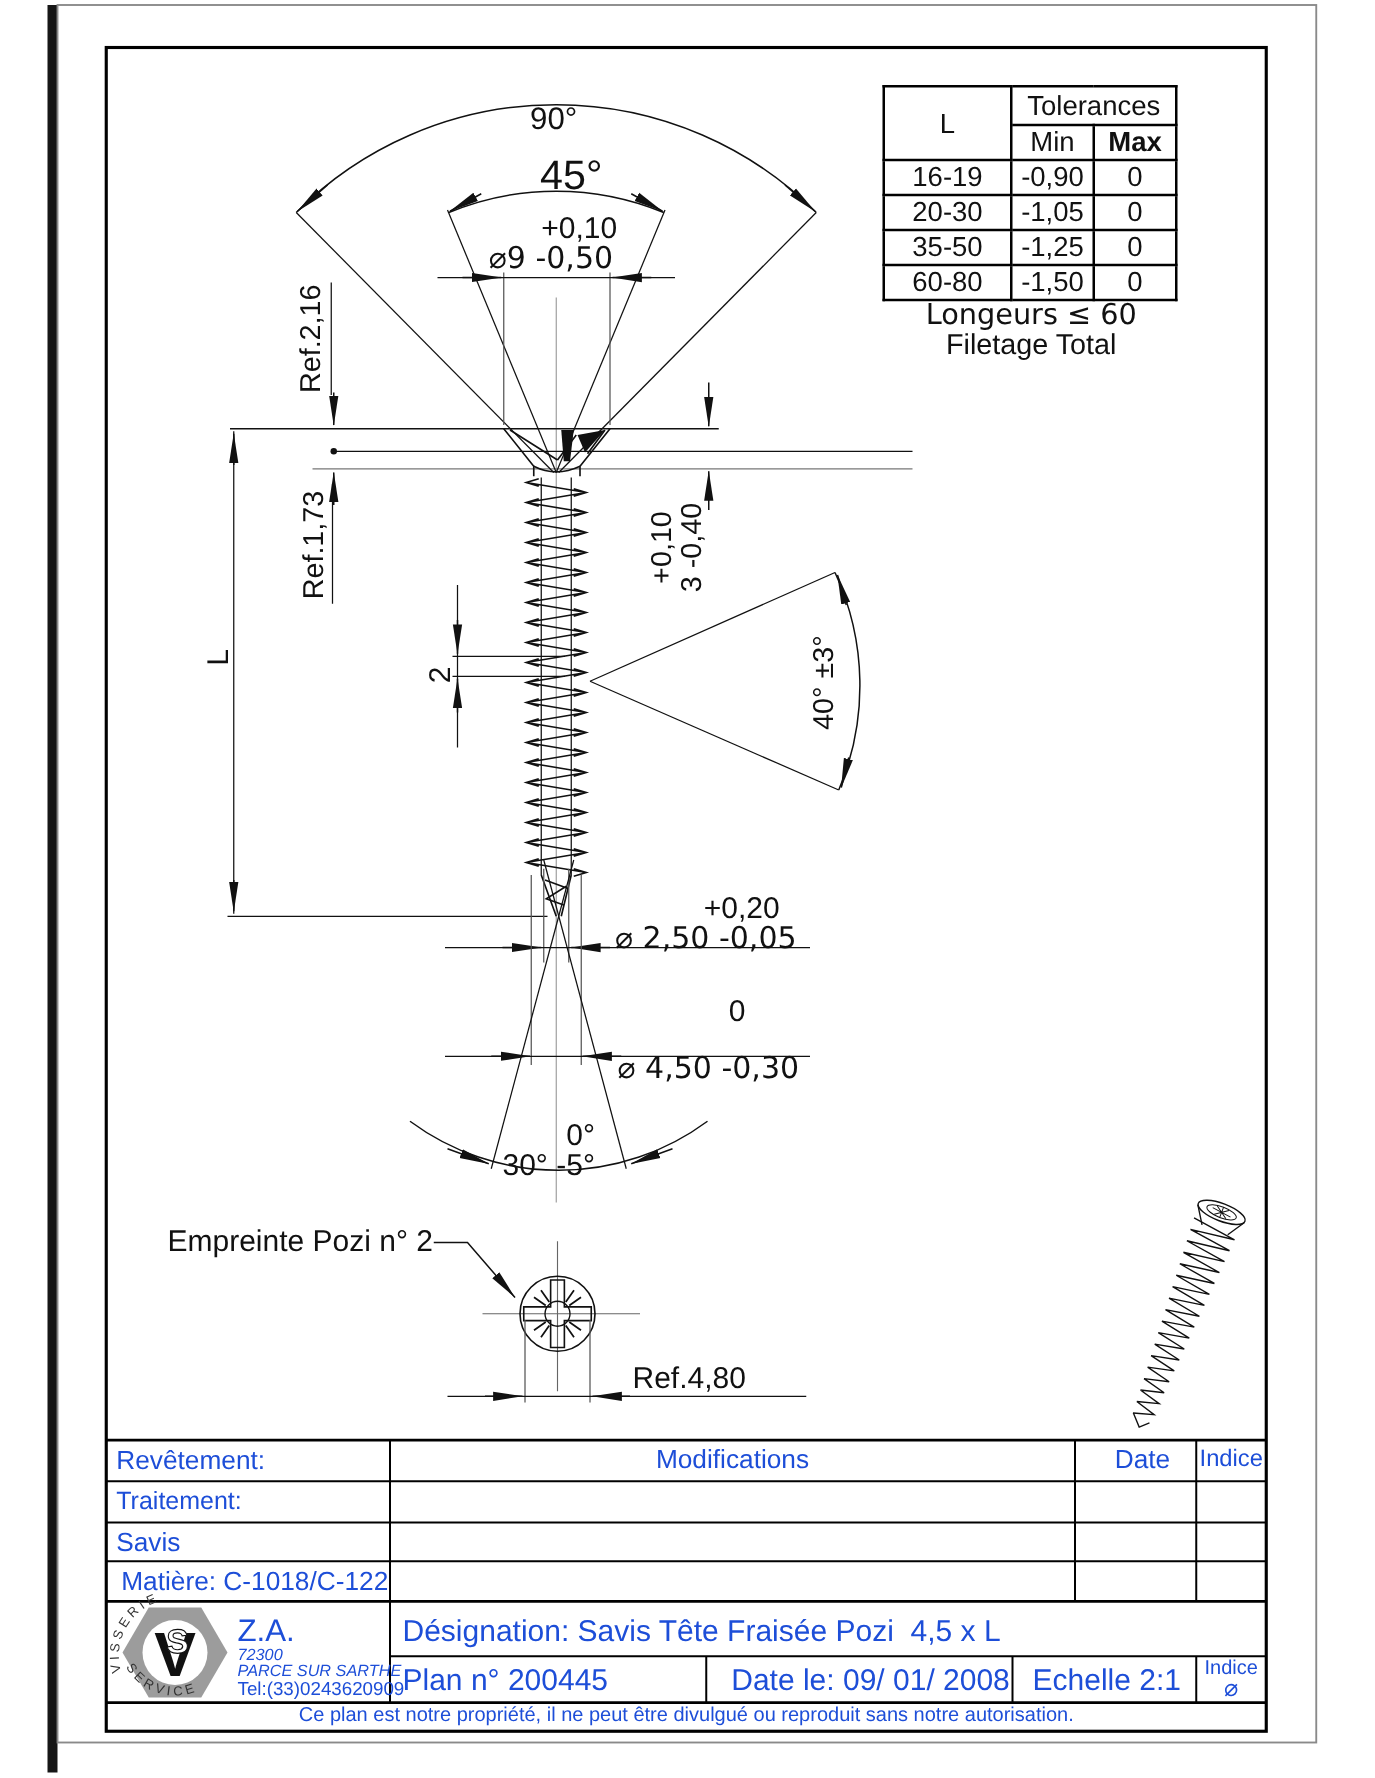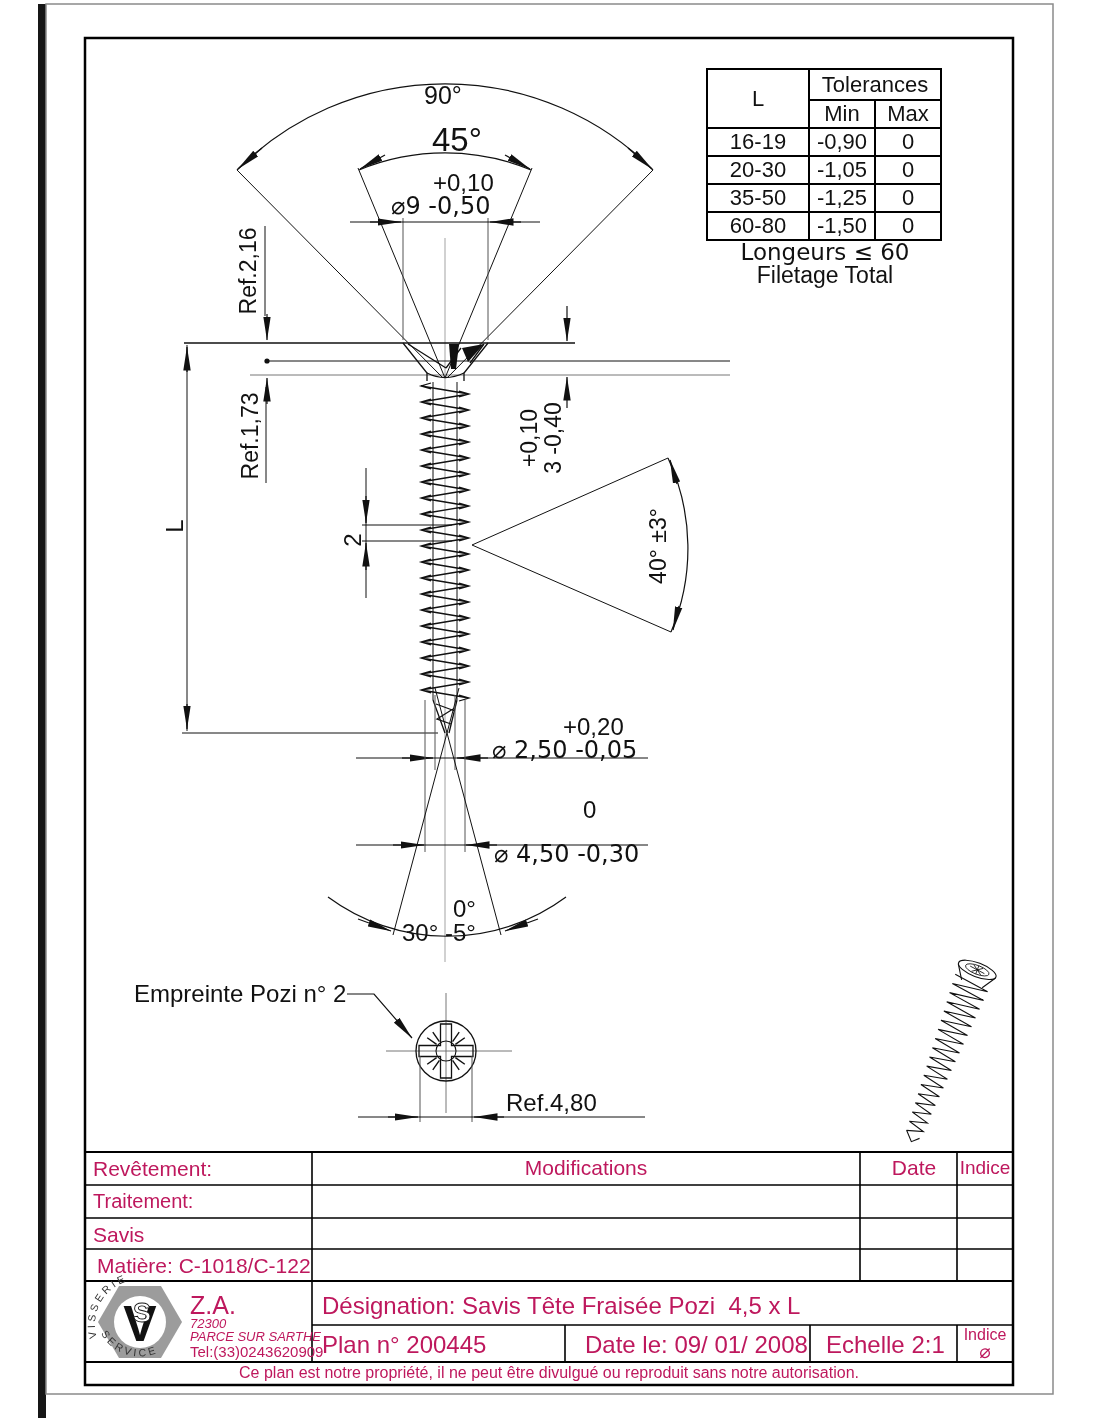--- a/index.html
+++ b/index.html
@@ -8,22 +8,22 @@
   .t{position:absolute;font-size:24px;white-space:pre;line-height:1.05;color:#111;}
   .v{transform-origin:0 0;transform:rotate(-90deg);text-align:center;}
   .dj{font-family:"DejaVu Sans","Liberation Sans",sans-serif;}
   .c{text-align:center;}
   svg{position:absolute;left:0;top:0;}
   .tol{border-collapse:collapse;font-size:22px;text-align:center;position:absolute;
        left:706px;top:68px;color:#111;}
   .tol td{border:2px solid #000;padding:0;height:26px;}
   .tol .lc{width:100px;}
   .tol .mc{width:64px;}
-  .tol .xc{width:64px;}
-  .tb{position:absolute;font-size:24px;white-space:pre;color:#be185d;}
+  .tol .xc{width:64px;font-weight:bold;}
+  .tb{position:absolute;font-size:24px;white-space:pre;color:#1d4ed8;}
   .sm{font-size:13px;font-style:italic;}
 </style>
 </head>
 <body>
 
 <div id="page">
 
 <svg width="1100" height="1422" viewBox="0 0 1100 1422">
   <defs>
     <marker id="ah" viewBox="0 0 24 9" refX="23.5" refY="4.5" markerWidth="24" markerHeight="9" markerUnits="userSpaceOnUse" orient="auto">

